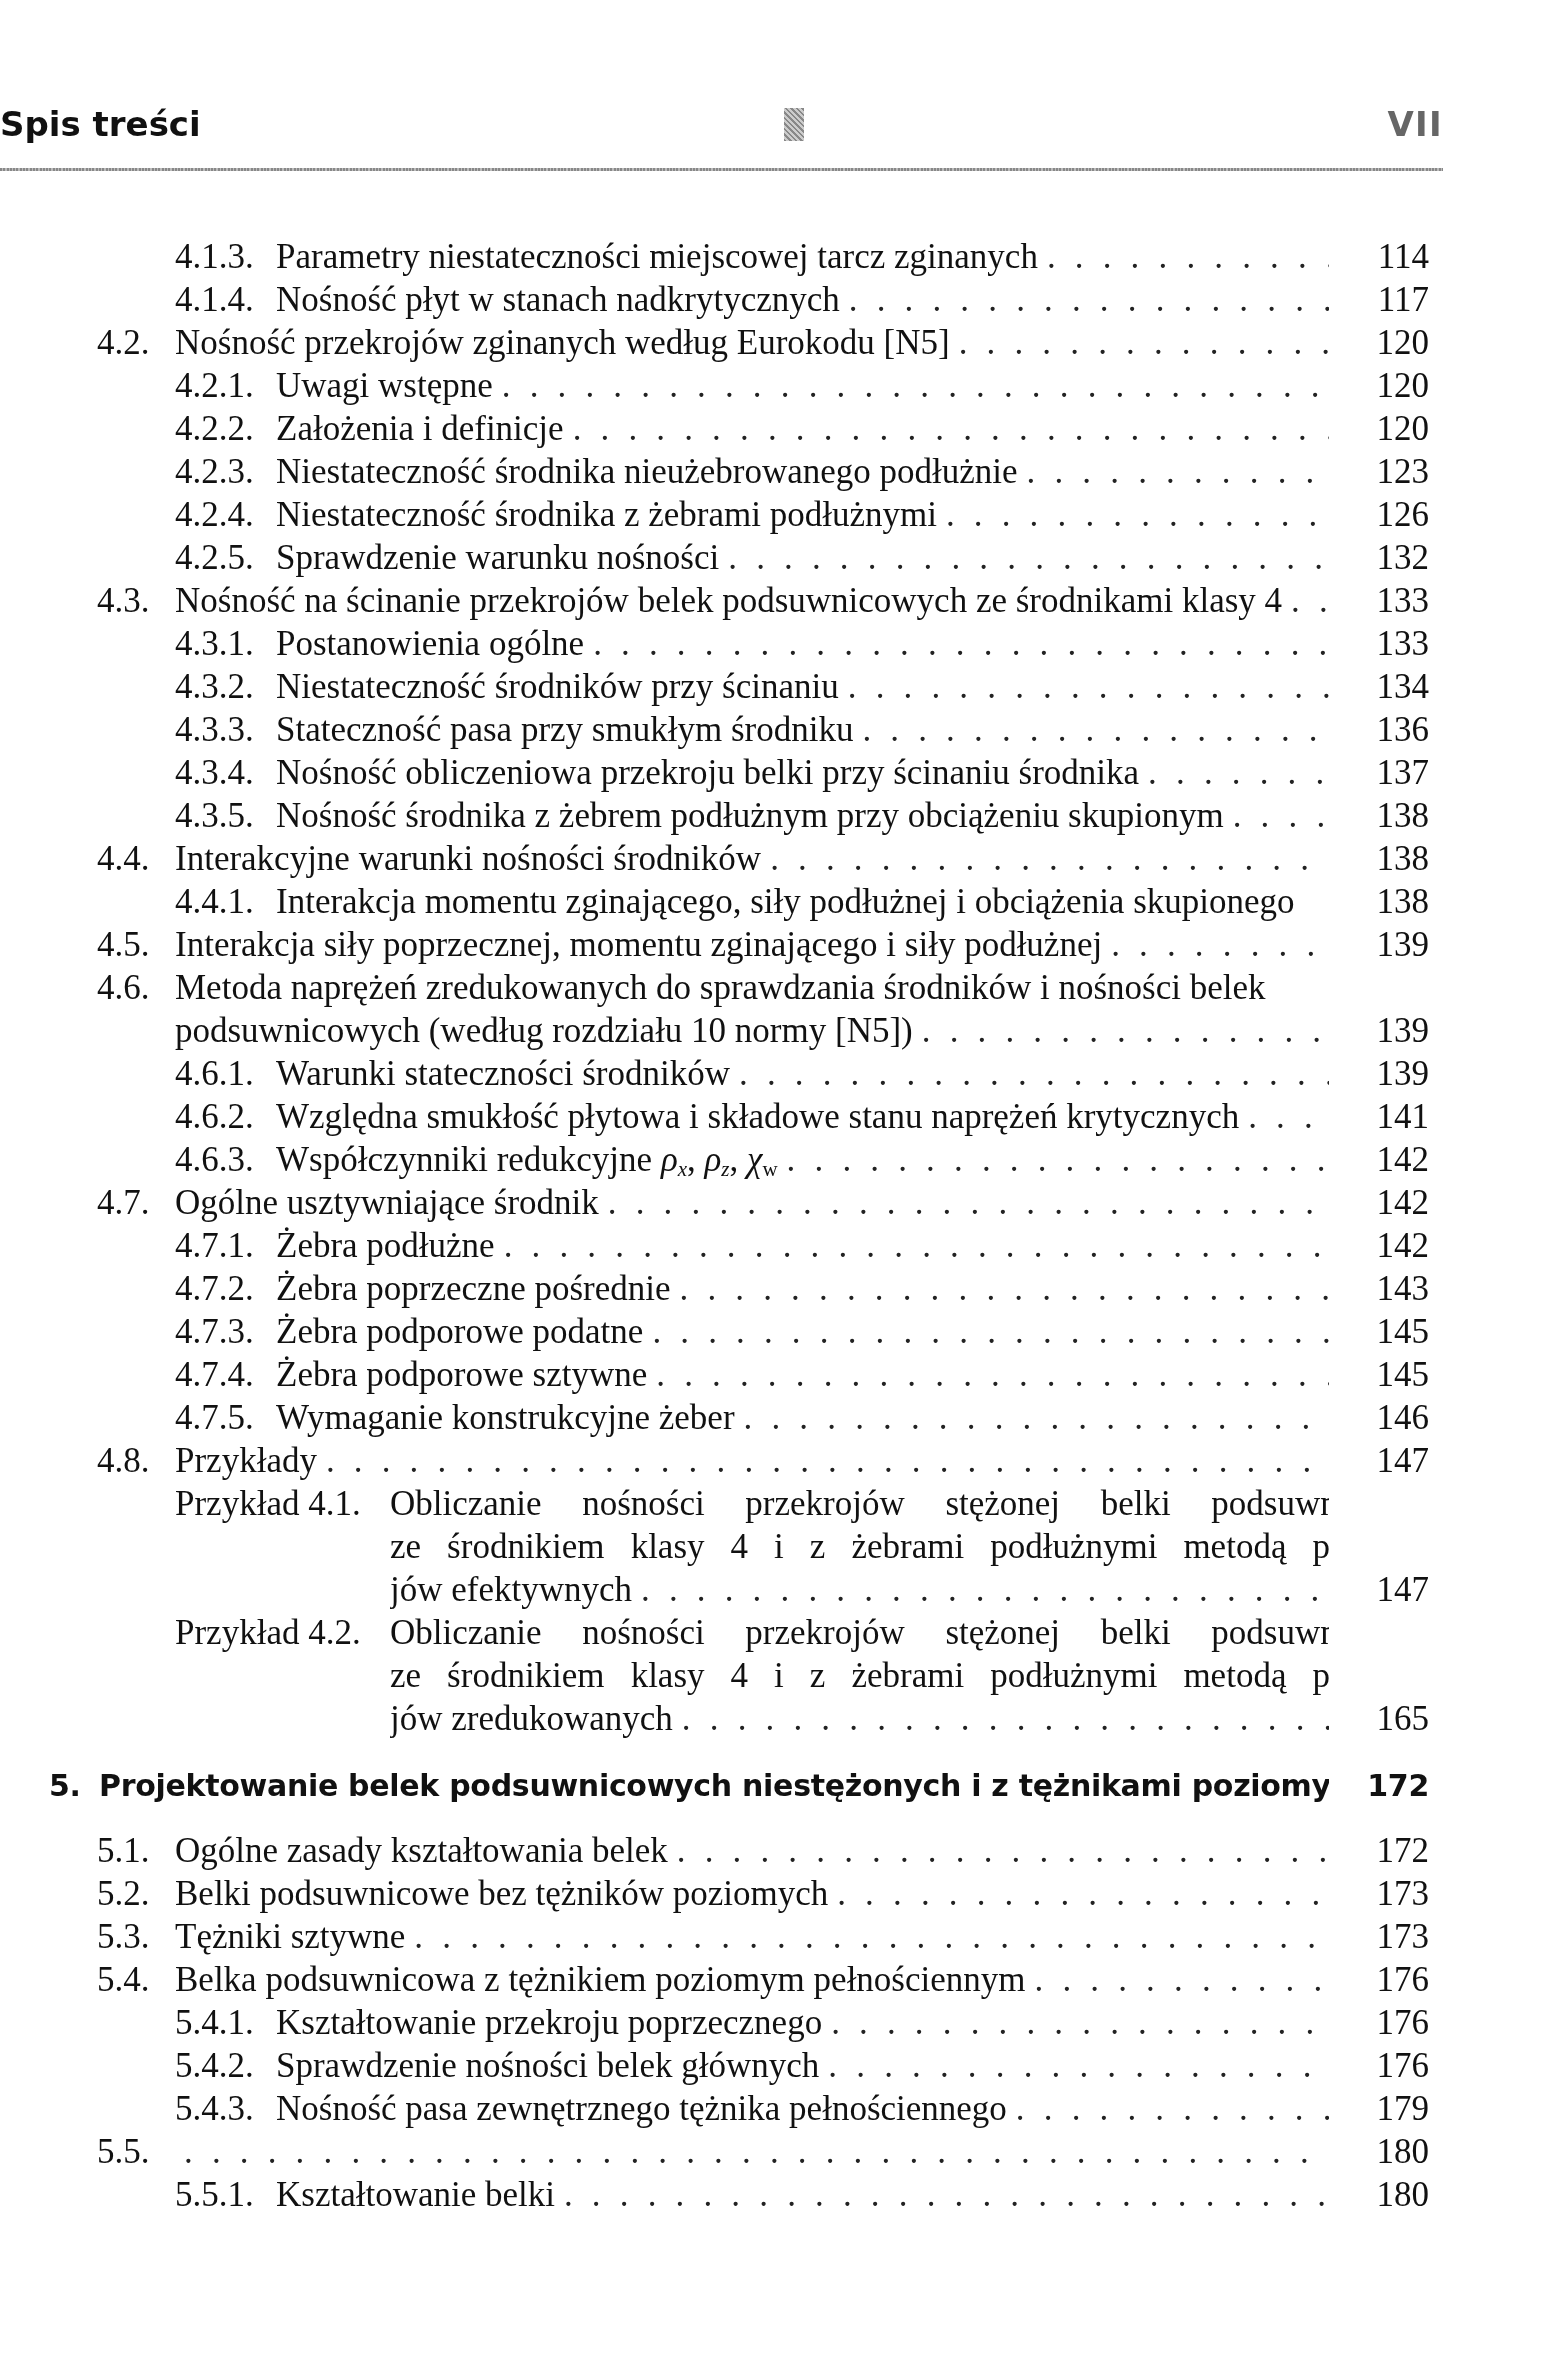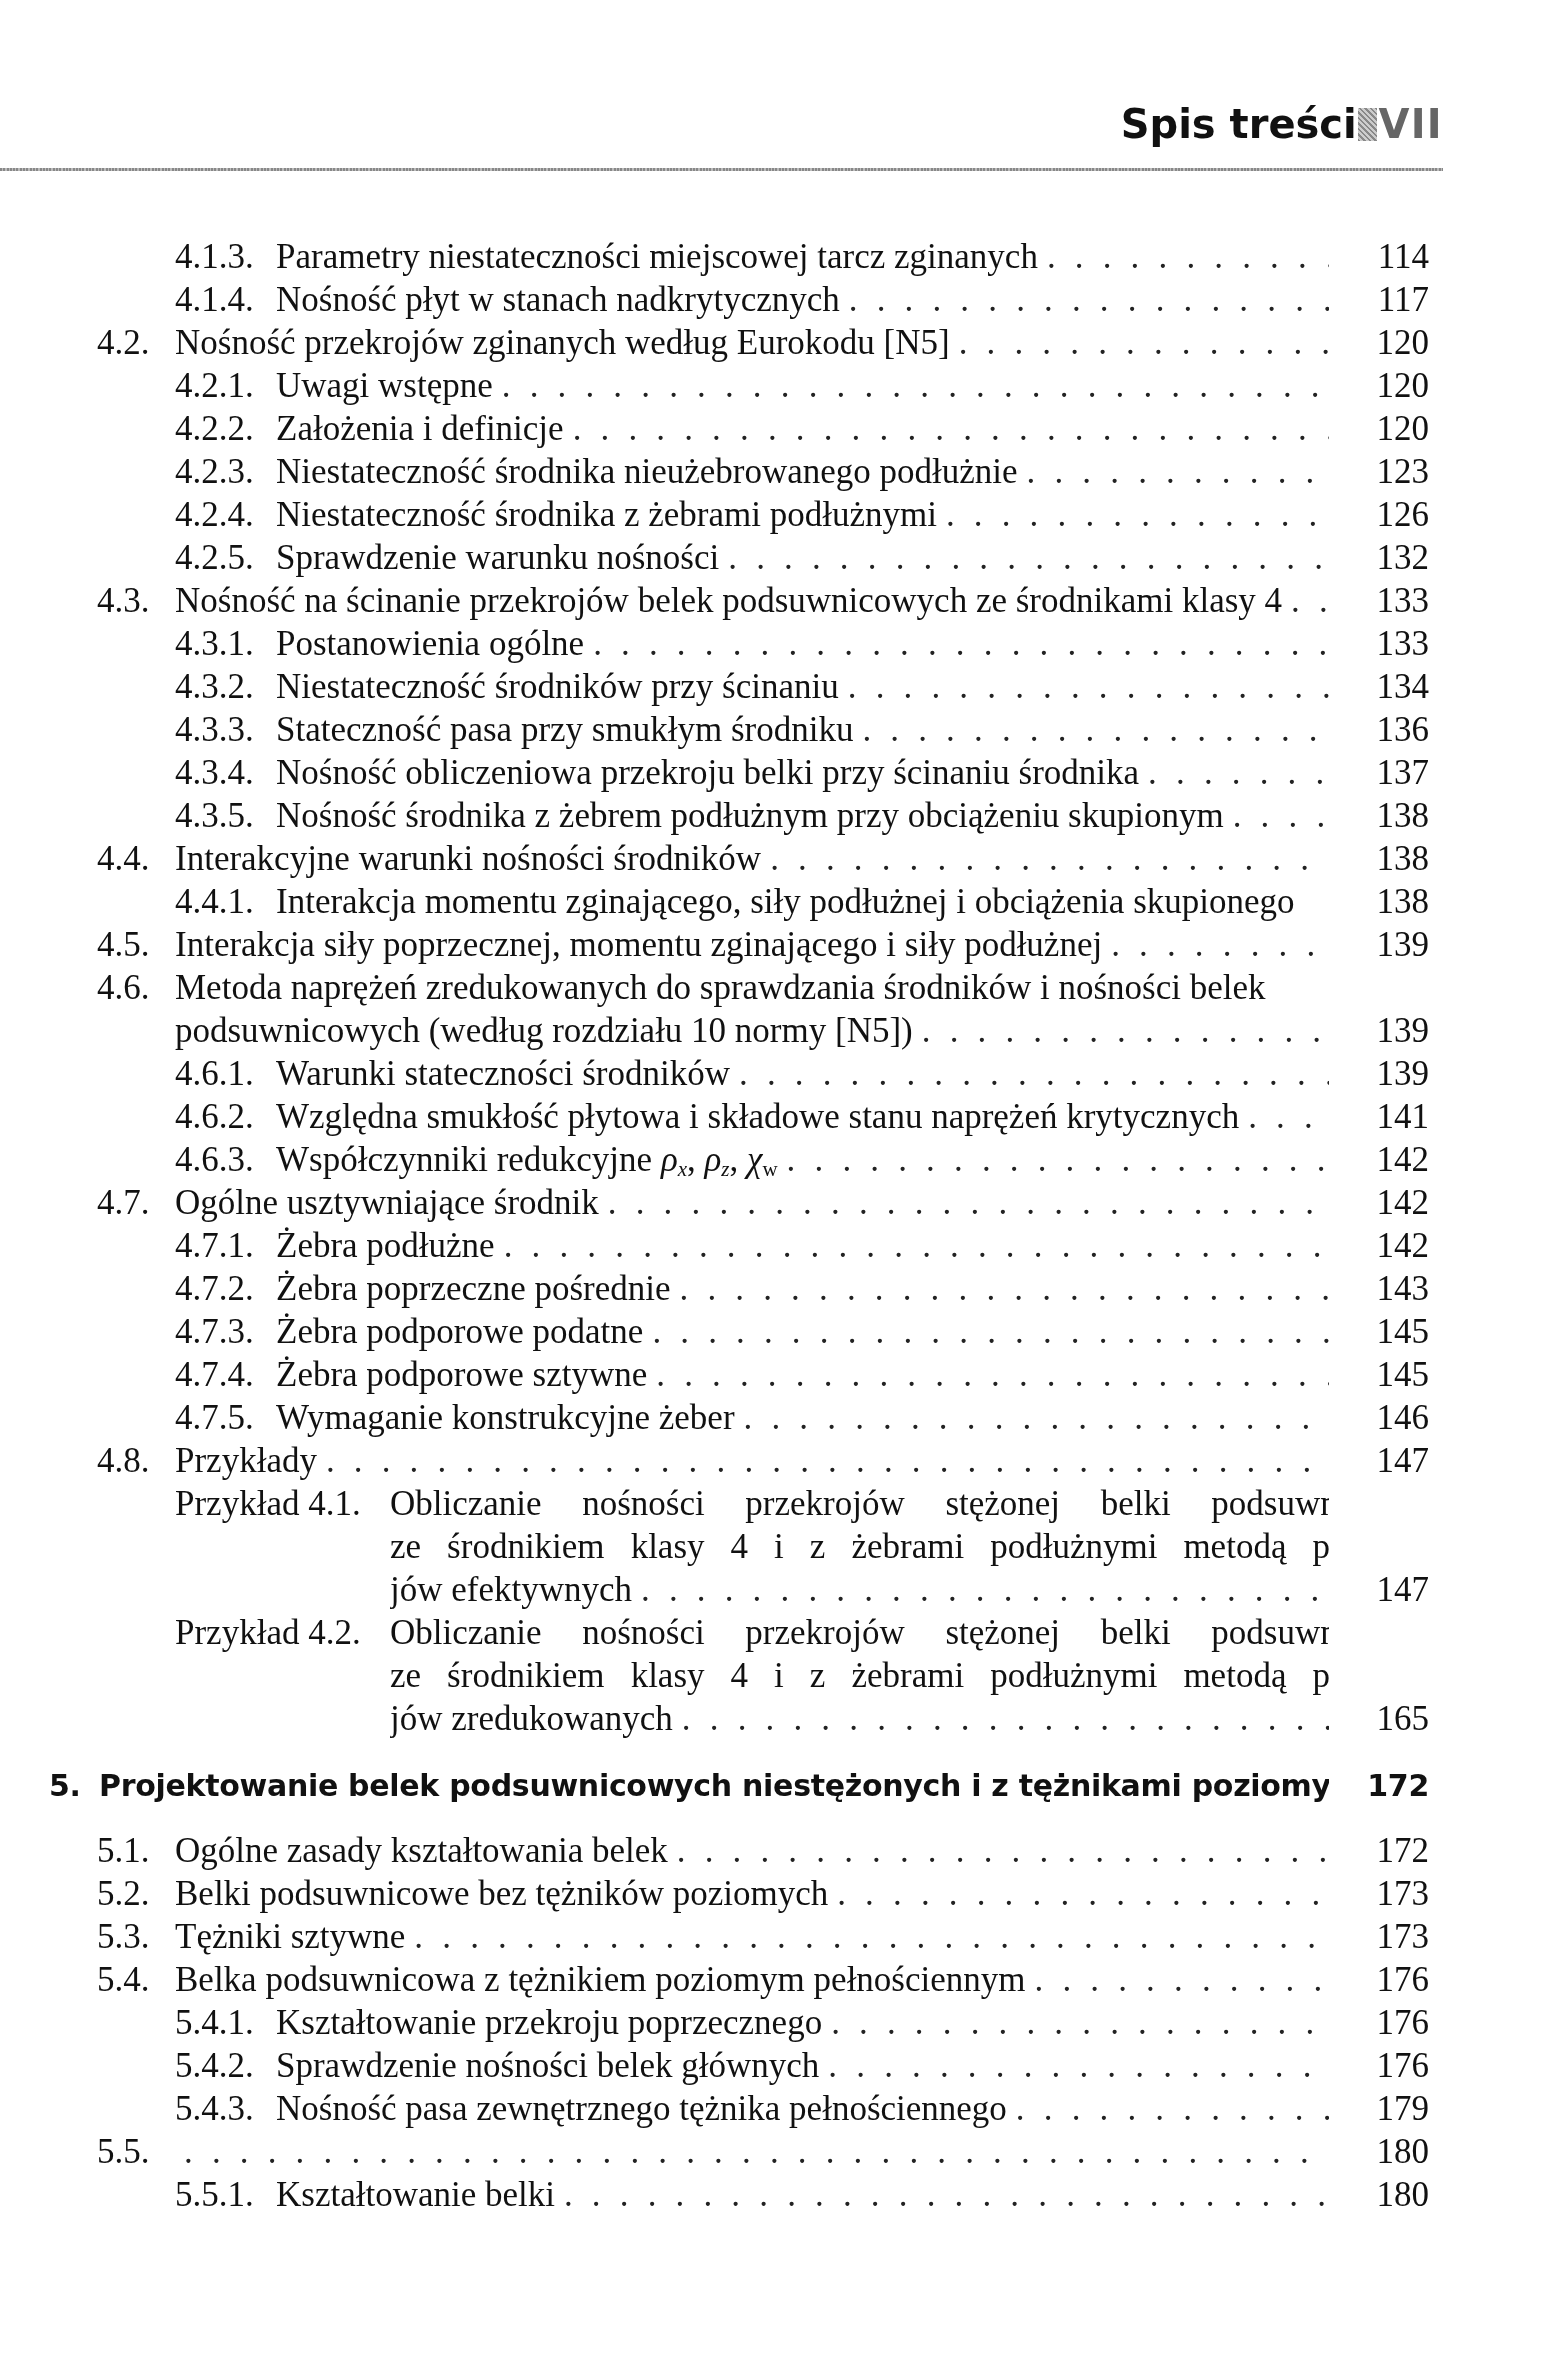--- a/index.html
+++ b/index.html
@@ -1,20 +1,20 @@
 <!DOCTYPE html>
 <html style="font-size:10.4px"><head>
 <meta charset="utf-8">
 <style>
   html, body { margin: 0; padding: 0; background: #ffffff; }
   body { width: 1564px; height: 2377px; position: relative; overflow: hidden; color: #111; }
   .header {
     position: absolute; left: 0; top: 98px; width: 1443px; height: 52px;
-    font-family: "DejaVu Sans", sans-serif; font-weight: bold; font-size: 40px;
-    display: flex; justify-content: flex-end; align-items: center; gap: 1px;
+    font-family: "DejaVu Sans", sans-serif; font-weight: bold; font-size: 34px;
+    display: flex; justify-content: space-between; align-items: center; gap: 1px;
   }
   .header .marker {
     width: 19.6px; height: 33px;
     background: repeating-linear-gradient(45deg, #888 0 2px, #ccc 2px 3.9px);
   }
   .header .pnum { color: #666; letter-spacing: 1.3px; }
   .rule {
     position: absolute; left: 0; top: 168px; width: 1443px; height: 3.3px;
     background: repeating-linear-gradient(90deg, #888 0 2px, #bbb 2px 3.3px);
   }

